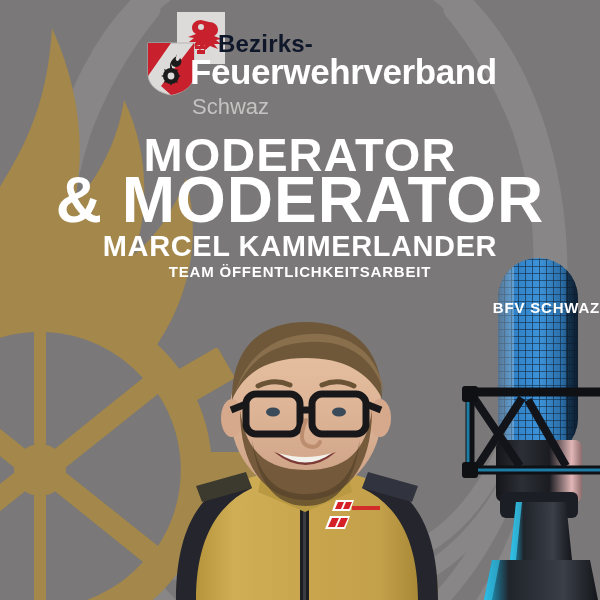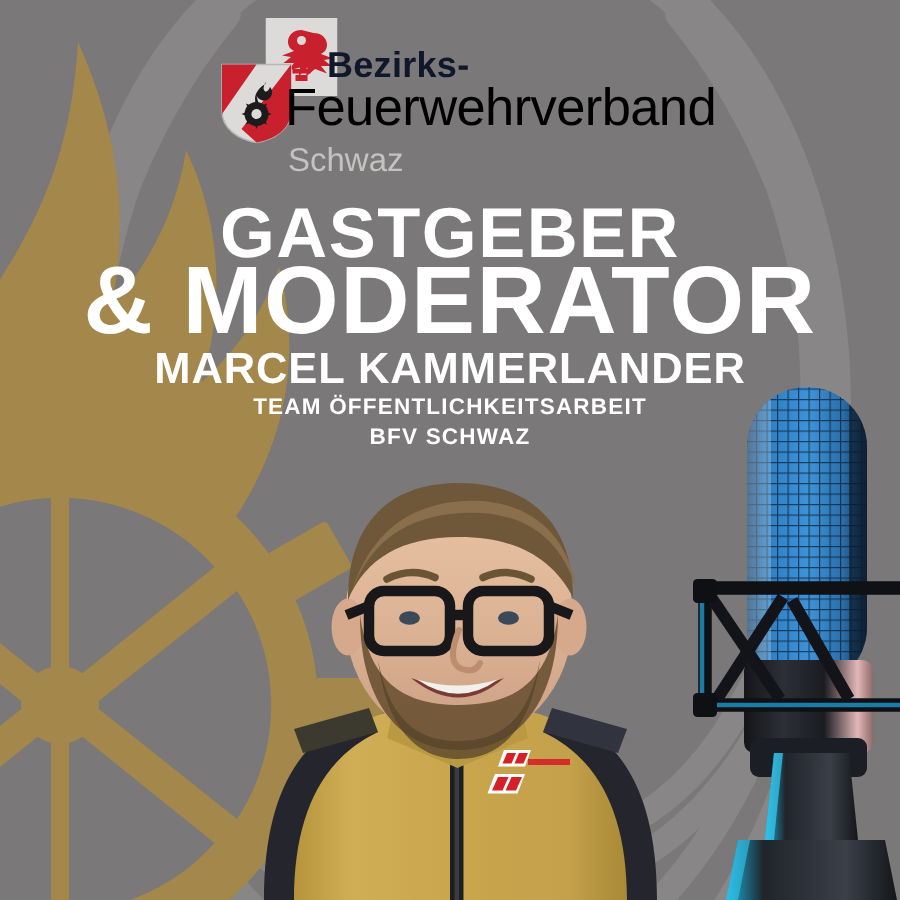--- a/index.html
+++ b/index.html
@@ -58,22 +58,22 @@
     color: #0f172a;
     letter-spacing: 0.2px;
     line-height: 1;
     white-space: nowrap;
   }
   .txt-fwv {
     position: absolute;
     left: 48px;
     top: 44px;
     font-size: 35px;
-    font-weight: 400;
-    color: #000000;
+    font-weight: 700;
+    color: #ffffff;
     letter-spacing: -0.4px;
     line-height: 1;
     white-space: nowrap;
     font-stretch: condensed;
   }
   .txt-schwaz {
     position: absolute;
     left: 50px;
     top: 86px;
     font-size: 22px;
@@ -122,23 +122,23 @@
     width: 600px;
     text-align: center;
     font-size: 15px;
     font-weight: 700;
     letter-spacing: 0.8px;
     line-height: 1;
     white-space: nowrap;
   }
   #org-line {
     position: absolute;
-    top: 284px;
-    width: 600px;
-    text-align: center;
+    top: 300px;
+    width: 600px;
+    text-align: right;
     font-size: 15px;
     font-weight: 700;
     letter-spacing: 0.8px;
     line-height: 1;
     white-space: nowrap;
   }
 </style>
 </head>
 <body>
 
@@ -404,21 +404,21 @@
       </g>
       <circle cx="24" cy="34" r="3.4" fill="#dddbd9"></circle>
     </svg>
 
     <div class="txt-bezirks">Bezirks-</div>
     <div class="txt-fwv">Feuerwehrverband</div>
     <div class="txt-schwaz">Schwaz</div>
   </div>
 
   <div id="text-block">
-    <div class="headline" id="hl-1">GASTGEBER</div>
+    <div class="headline" id="hl-1">MODERATOR</div>
     <div class="headline" id="hl-2">&amp; MODERATOR</div>
 
     <div id="name-line">MARCEL KAMMERLANDER</div>
     <div id="role-line">TEAM ÖFFENTLICHKEITSARBEIT</div>
     <div id="org-line">BFV SCHWAZ</div>
   </div>
 
 </div>
 
 </body></html>

